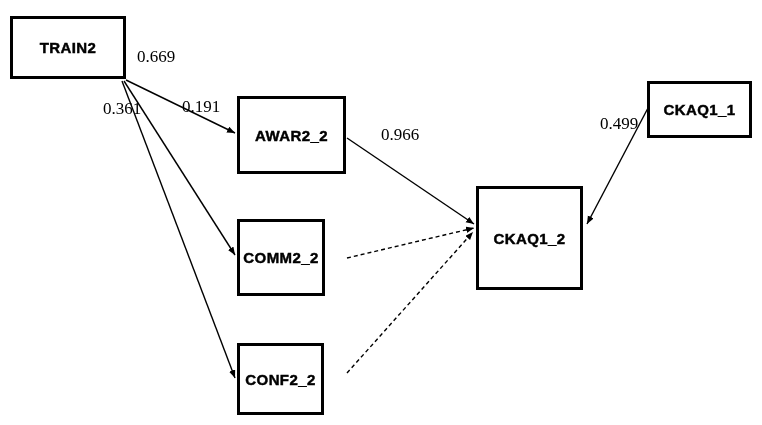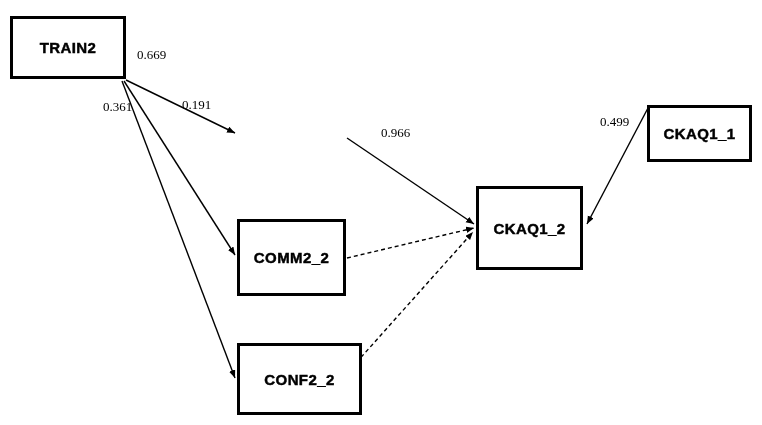--- a/index.html
+++ b/index.html
@@ -36,21 +36,21 @@
     font-weight: bold;
     font-size: 15px;
     letter-spacing: 0.4px;
     color: #000000;
     white-space: nowrap;
     -webkit-text-stroke: 0.45px #000000;
   }
   .edge-label {
     position: absolute;
     font-family: "Liberation Serif", serif;
-    font-size: 13px;
+    font-size: 17px;
     color: #000000;
     white-space: nowrap;
     line-height: 1;
   }
 </style>
 </head>
 <body>
 
 <div id="canvas">
 
@@ -76,34 +76,37 @@
 
     <line x1="347" y1="373" x2="473" y2="232" stroke="#000000" stroke-width="1.4" stroke-dasharray="4,3" marker-end="url(#arrowDash)"></line>
 
     <line x1="648" y1="108" x2="587" y2="224" stroke="#000000" stroke-width="1.4" marker-end="url(#arrowSolid)"></line>
   </svg>
 
   <div class="node" style="left:10px; top:16px; width:116px; height:63px;">
     <span class="node-label">TRAIN2</span>
   </div>
 
+  <div class="node" style="left:237px; top:96px; width:109px; height:78px;">
+    <span class="node-label">AWAR2_2</span>
+  </div>
 
-  <div class="node" style="left:237px; top:219px; width:109px; height:77px;">
+  <div class="node" style="left:237px; top:219px; width:88px; height:77px;">
     <span class="node-label">COMM2_2</span>
   </div>
 
-  <div class="node" style="left:237px; top:343px; width:125px; height:72px;">
+  <div class="node" style="left:237px; top:343px; width:87px; height:72px;">
     <span class="node-label">CONF2_2</span>
   </div>
 
-  <div class="node" style="left:476px; top:186px; width:107px; height:84px;align-items:center;">
+  <div class="node" style="left:476px; top:186px; width:107px; height:104px;align-items:center;">
     <span class="node-label">CKAQ1_2</span>
   </div>
 
-  <div class="node" style="left:647px; top:105px; width:105px; height:57px;">
+  <div class="node" style="left:647px; top:81px; width:105px; height:57px;">
     <span class="node-label">CKAQ1_1</span>
   </div>
 
   <span class="edge-label" style="left:137px; top:48px;">0.669</span>
 
   <span class="edge-label" style="left:158px; top:98px;padding-left:24px;">0.191</span>
 
   <span class="edge-label" style="left:103px; top:100px;">0.361</span>
 
   <span class="edge-label" style="left:361px; top:126px;padding-left:20px;">0.966</span>

